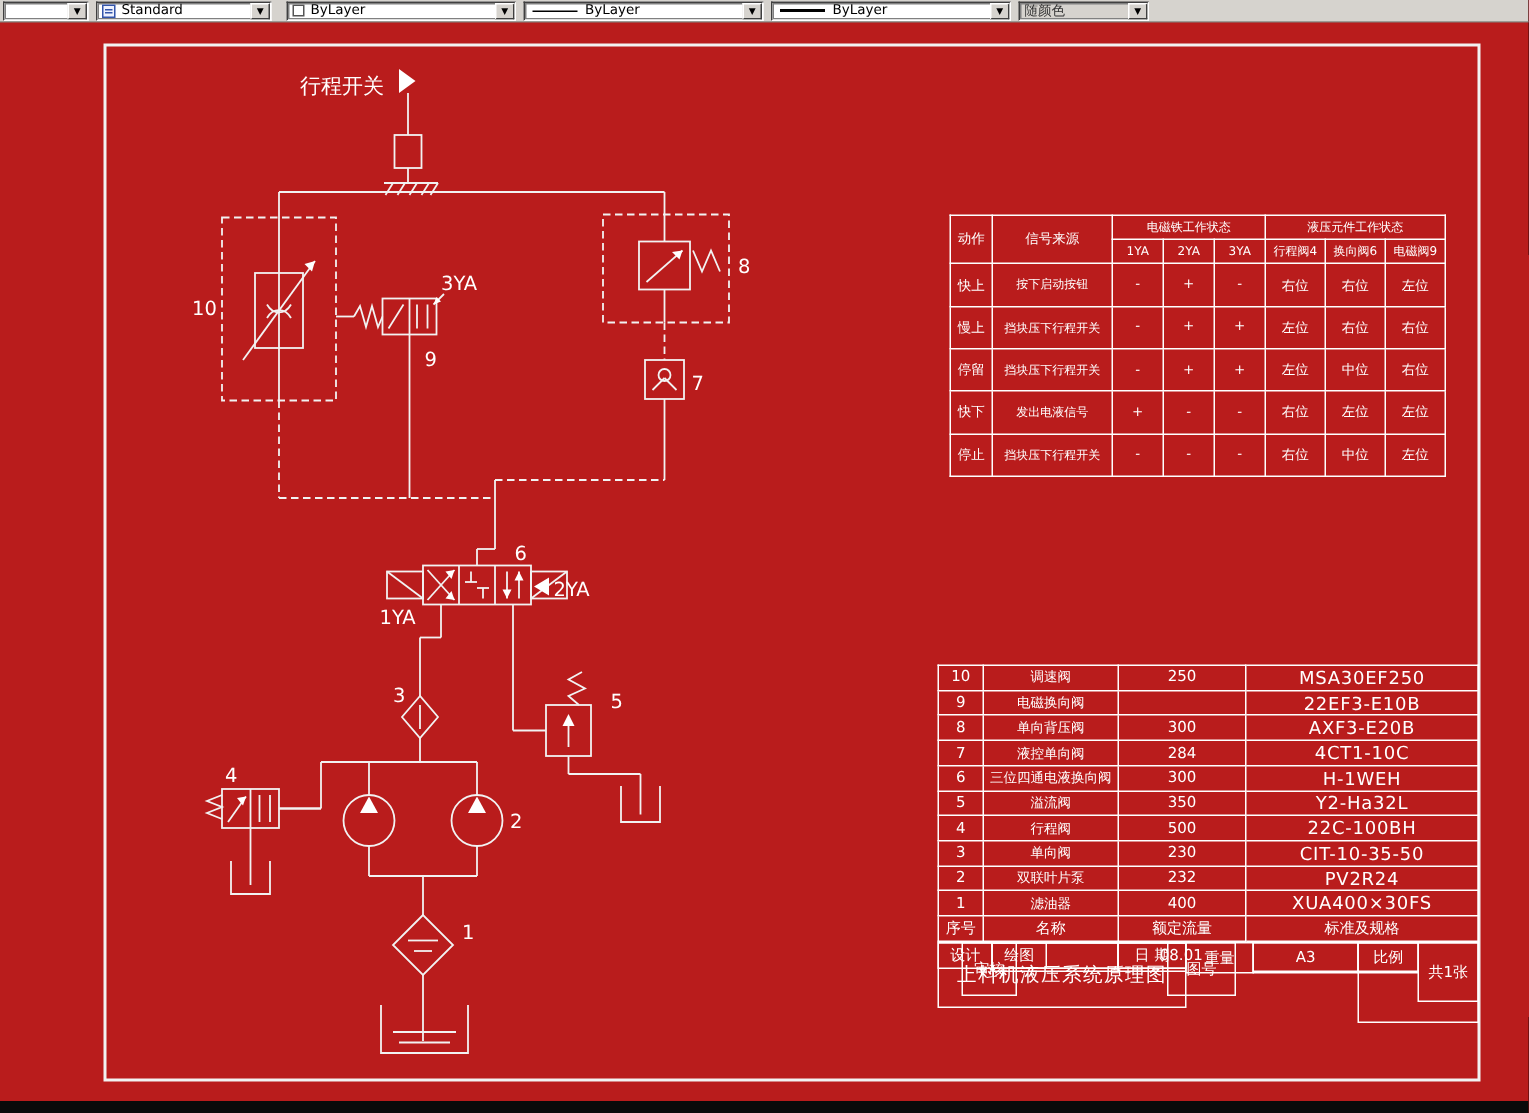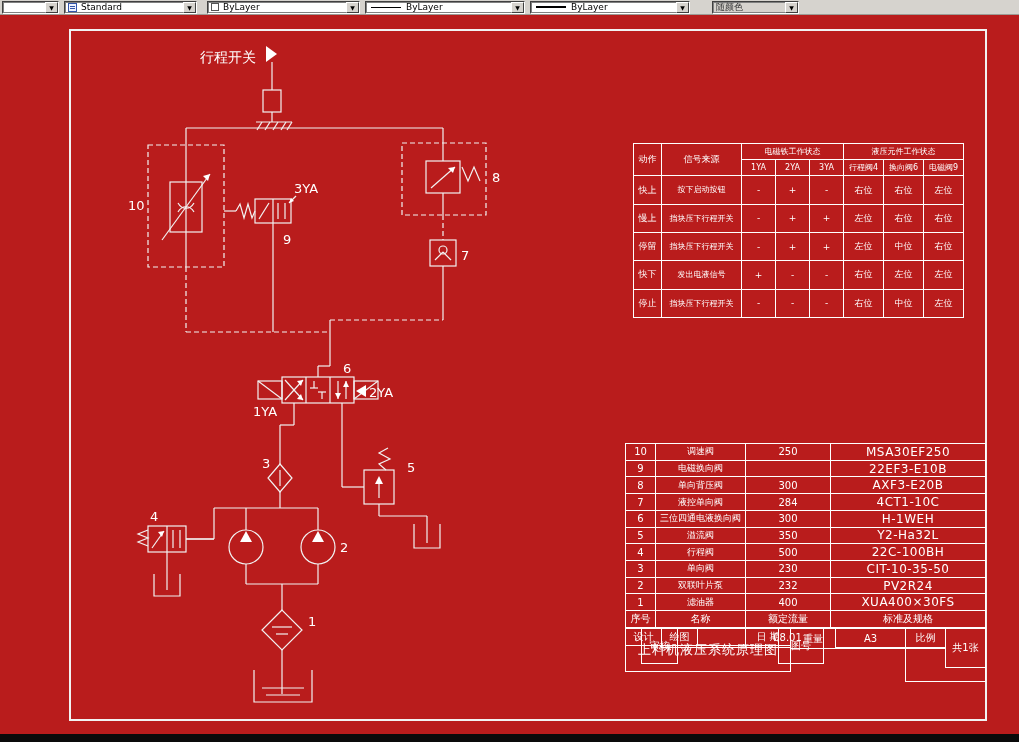--- a/index.html
+++ b/index.html
@@ -5,25 +5,25 @@
   * { box-sizing: border-box; margin: 0; padding: 0; }
   html,body { width:1019px; height:742px; overflow:hidden; }
   body { font-family:"DejaVu Sans","Liberation Sans",sans-serif; background:#000; }
 
   
   .toolbar { height:15px; width:1019px; background:#d6d3ce; display:flex; align-items:center; padding:1px 2px; border-bottom:1px solid #9c9a94; }
   .combo { height:13px; background:#fff; border:1px solid #404040; border-bottom-color:#fff; border-right-color:#fff; box-shadow: inset 0 0 0 1px #808080; display:flex; align-items:center; font-size:9px; color:#000; padding-left:3px; overflow:hidden; white-space:nowrap; }
   .combo .cbtn { margin-left:auto; width:13px; height:11px; background:#d6d3ce; border:1px solid #404040; border-top-color:#fff; border-left-color:#fff; font-size:6px; line-height:9px; text-align:center; color:#000; flex:0 0 13px; }
   .combo.disabled { background:#d6d3ce; color:#333; }
   .c1 { width:57px; }
-  .c2 { width:133px; margin-left:5px; }
+  .c2 { width:117px; margin-left:5px; }
   .c3 { width:153px; margin-left:10px; }
   .c4 { width:160px; margin-left:5px; }
   .c5 { width:160px; margin-left:5px; }
-  .c6 { width:87px;  margin-left:22px; }
+  .c6 { width:87px;  margin-left:5px; }
   .swatch { width:8px; height:8px; background:#fff; border:1px solid #555; margin-right:4px; flex:0 0 8px; }
   .styleicon { width:9px; height:9px; border:1px solid #3355aa; background:#eef2ff; margin-right:4px; flex:0 0 9px; position:relative; }
   .styleicon:after { content:""; position:absolute; left:1px; top:2px; width:5px; height:1px; background:#3355aa; box-shadow:0 2px 0 #3355aa; }
   .ltline { width:30px; height:1px; background:#000; margin:0 5px 0 2px; flex:0 0 30px; }
   .lwline { width:30px; height:2px; background:#000; margin:0 5px 0 2px; flex:0 0 30px; }
 
   
   .canvas { position:relative; width:1019px; height:719px; background:#b91c1c; }
   svg.schem { position:absolute; left:0; top:0; }
   svg.schem path, svg.schem line, svg.schem rect, svg.schem circle, svg.schem polyline { stroke:#f2f2f2; stroke-width:1.2; fill:none; }

